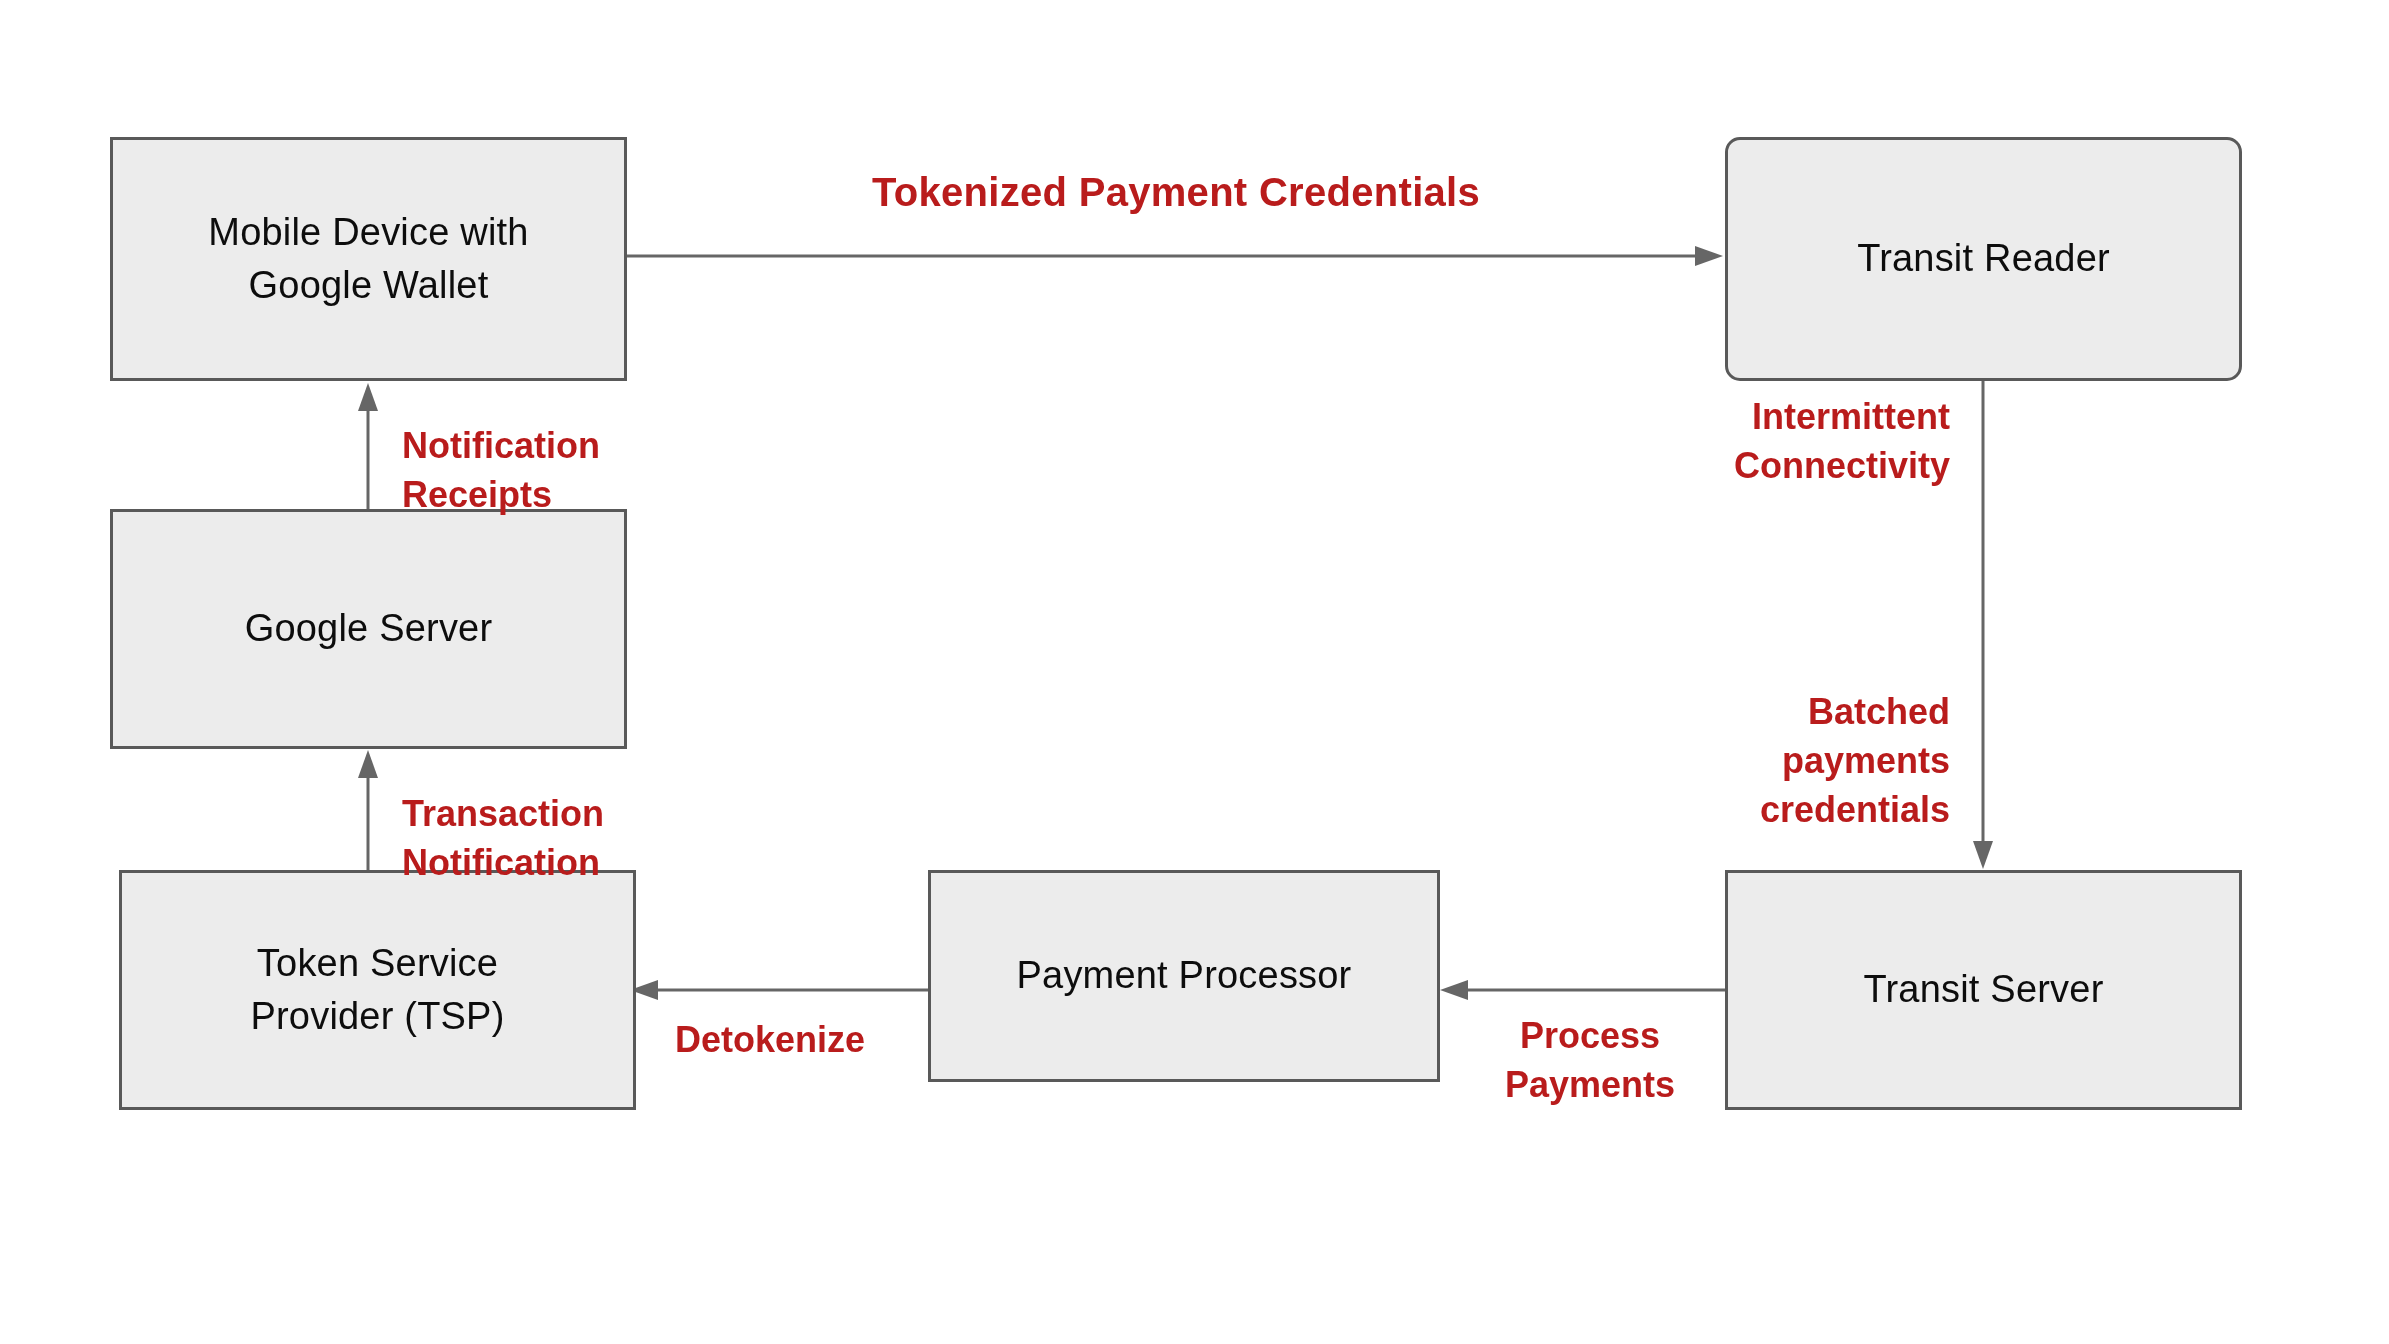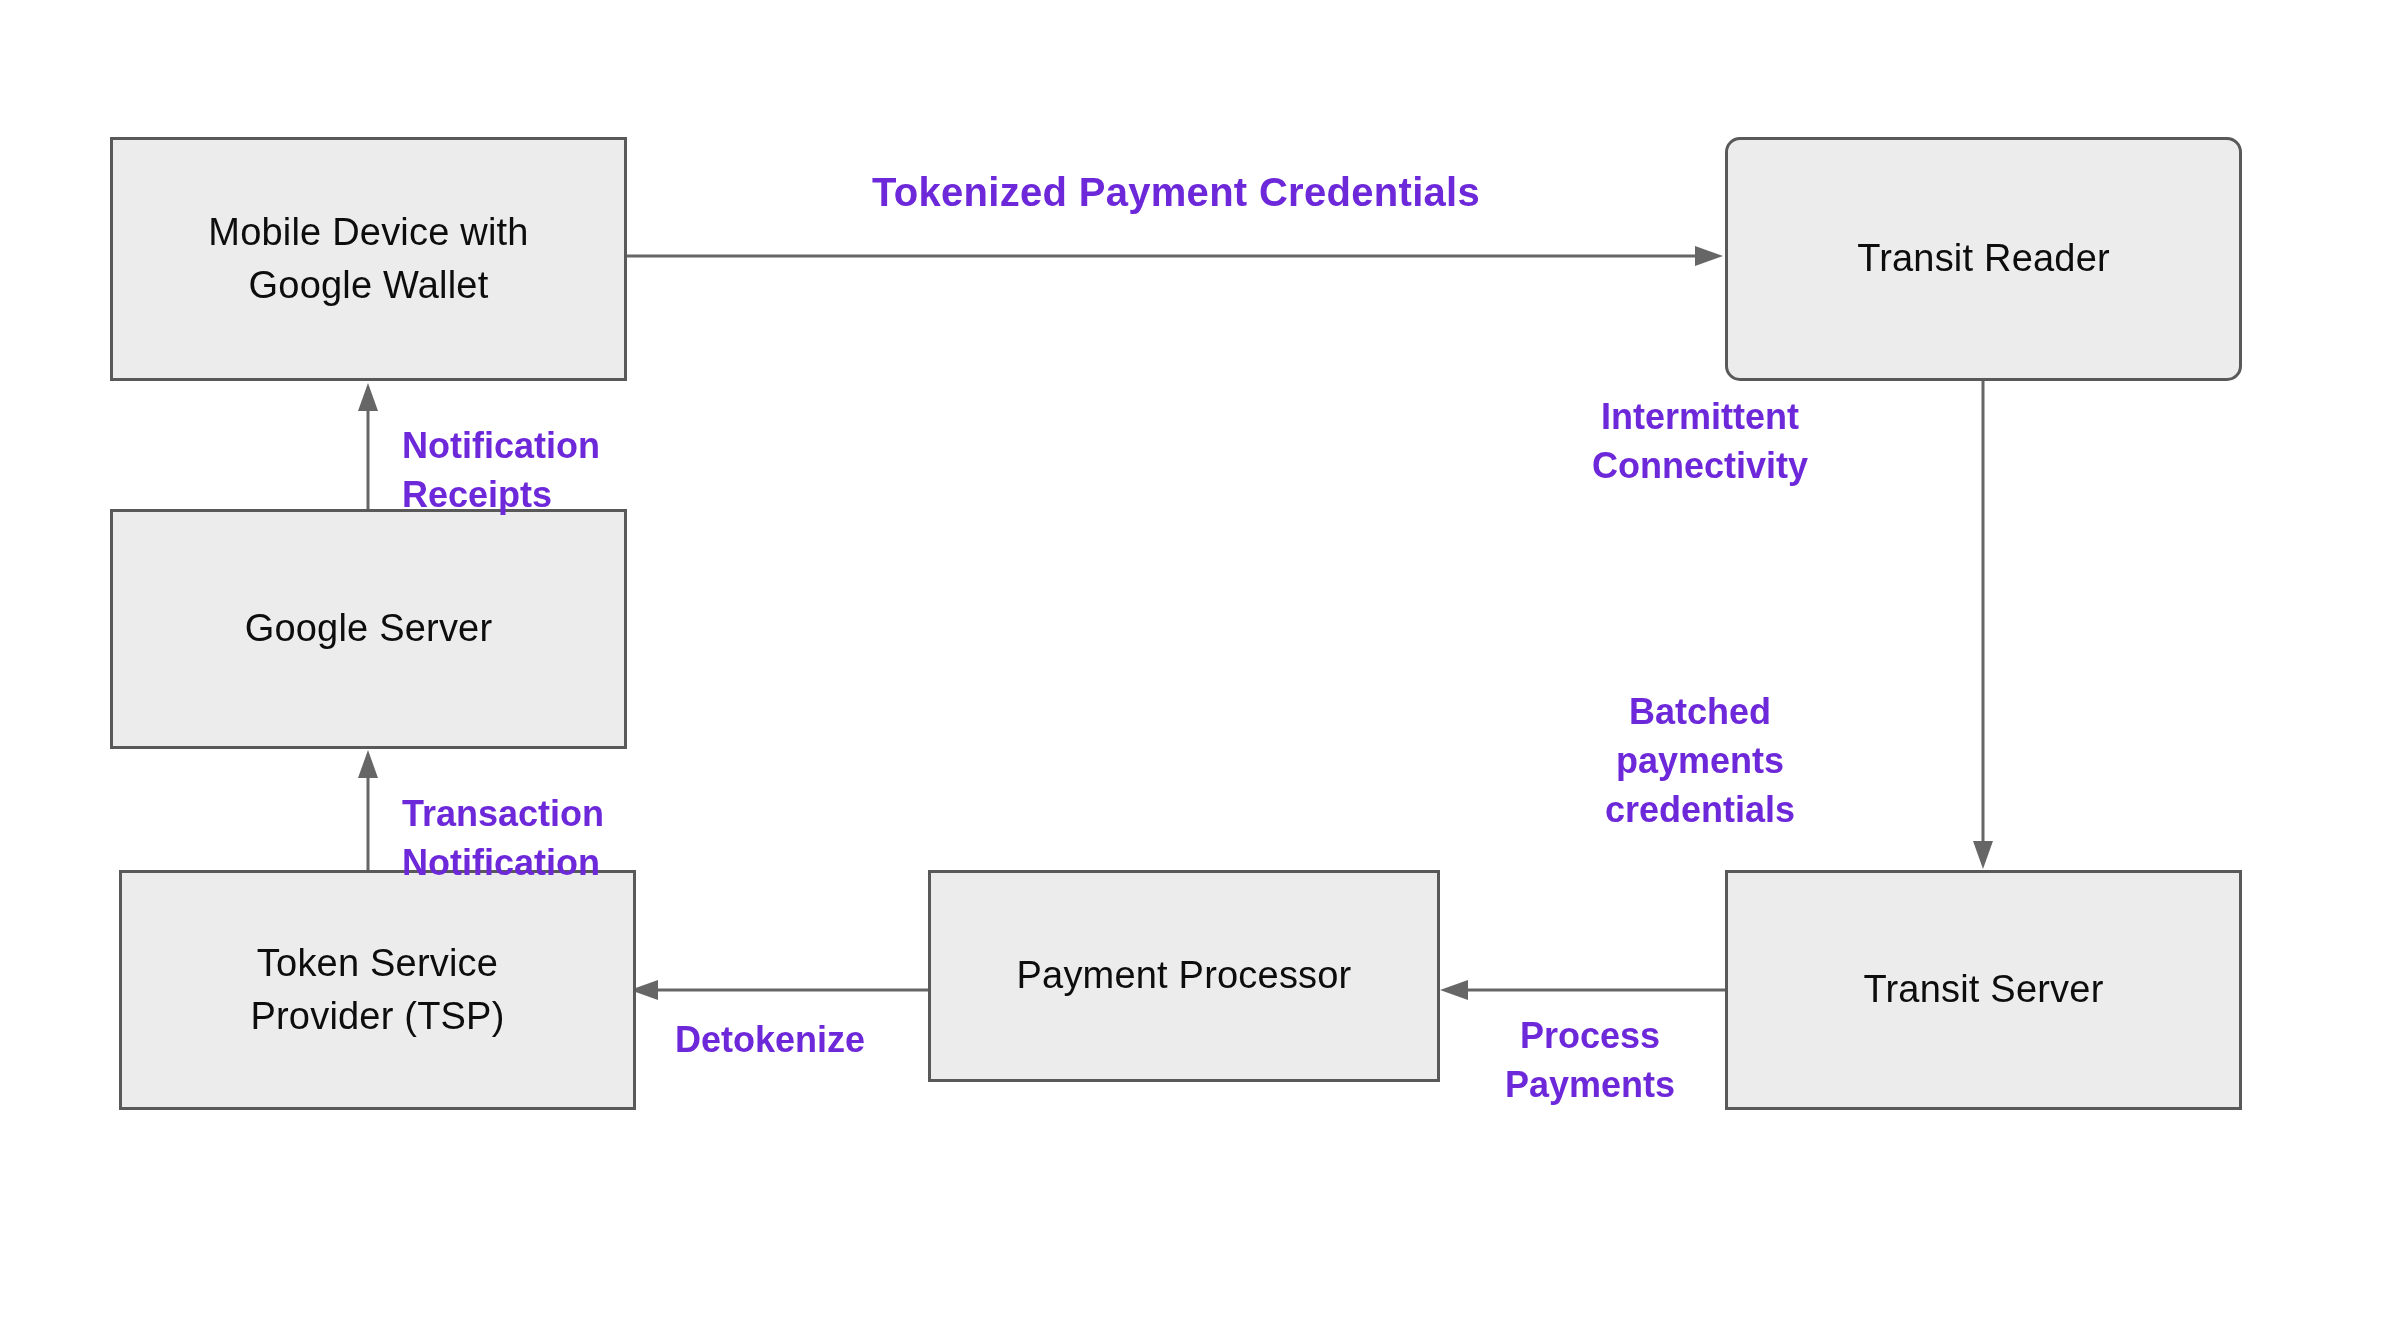--- a/index.html
+++ b/index.html
@@ -38,24 +38,24 @@
     color: #0d0d0d;
     text-align: center;
     letter-spacing: 0.2px;
   }
   .node-label span { display: block; }
   .edge-label {
     position: absolute;
     font-weight: bold;
     font-size: 36px;
     line-height: 1.36;
-    color: #6d28d9;
+    color: #b91c1c;
   }
   .edge-label span { display: block; }
-  .edge-label.align-right { text-align: center; }
+  .edge-label.align-right { text-align: right; }
   .edge-label.align-center { text-align: center; }
   .edge-label.align-left { text-align: left; margin-top: 30px; }
   .edge-label.title-size {
     font-size: 40px;
     letter-spacing: 0.3px;
   }
 </style>
 </head>
 <body>
 

